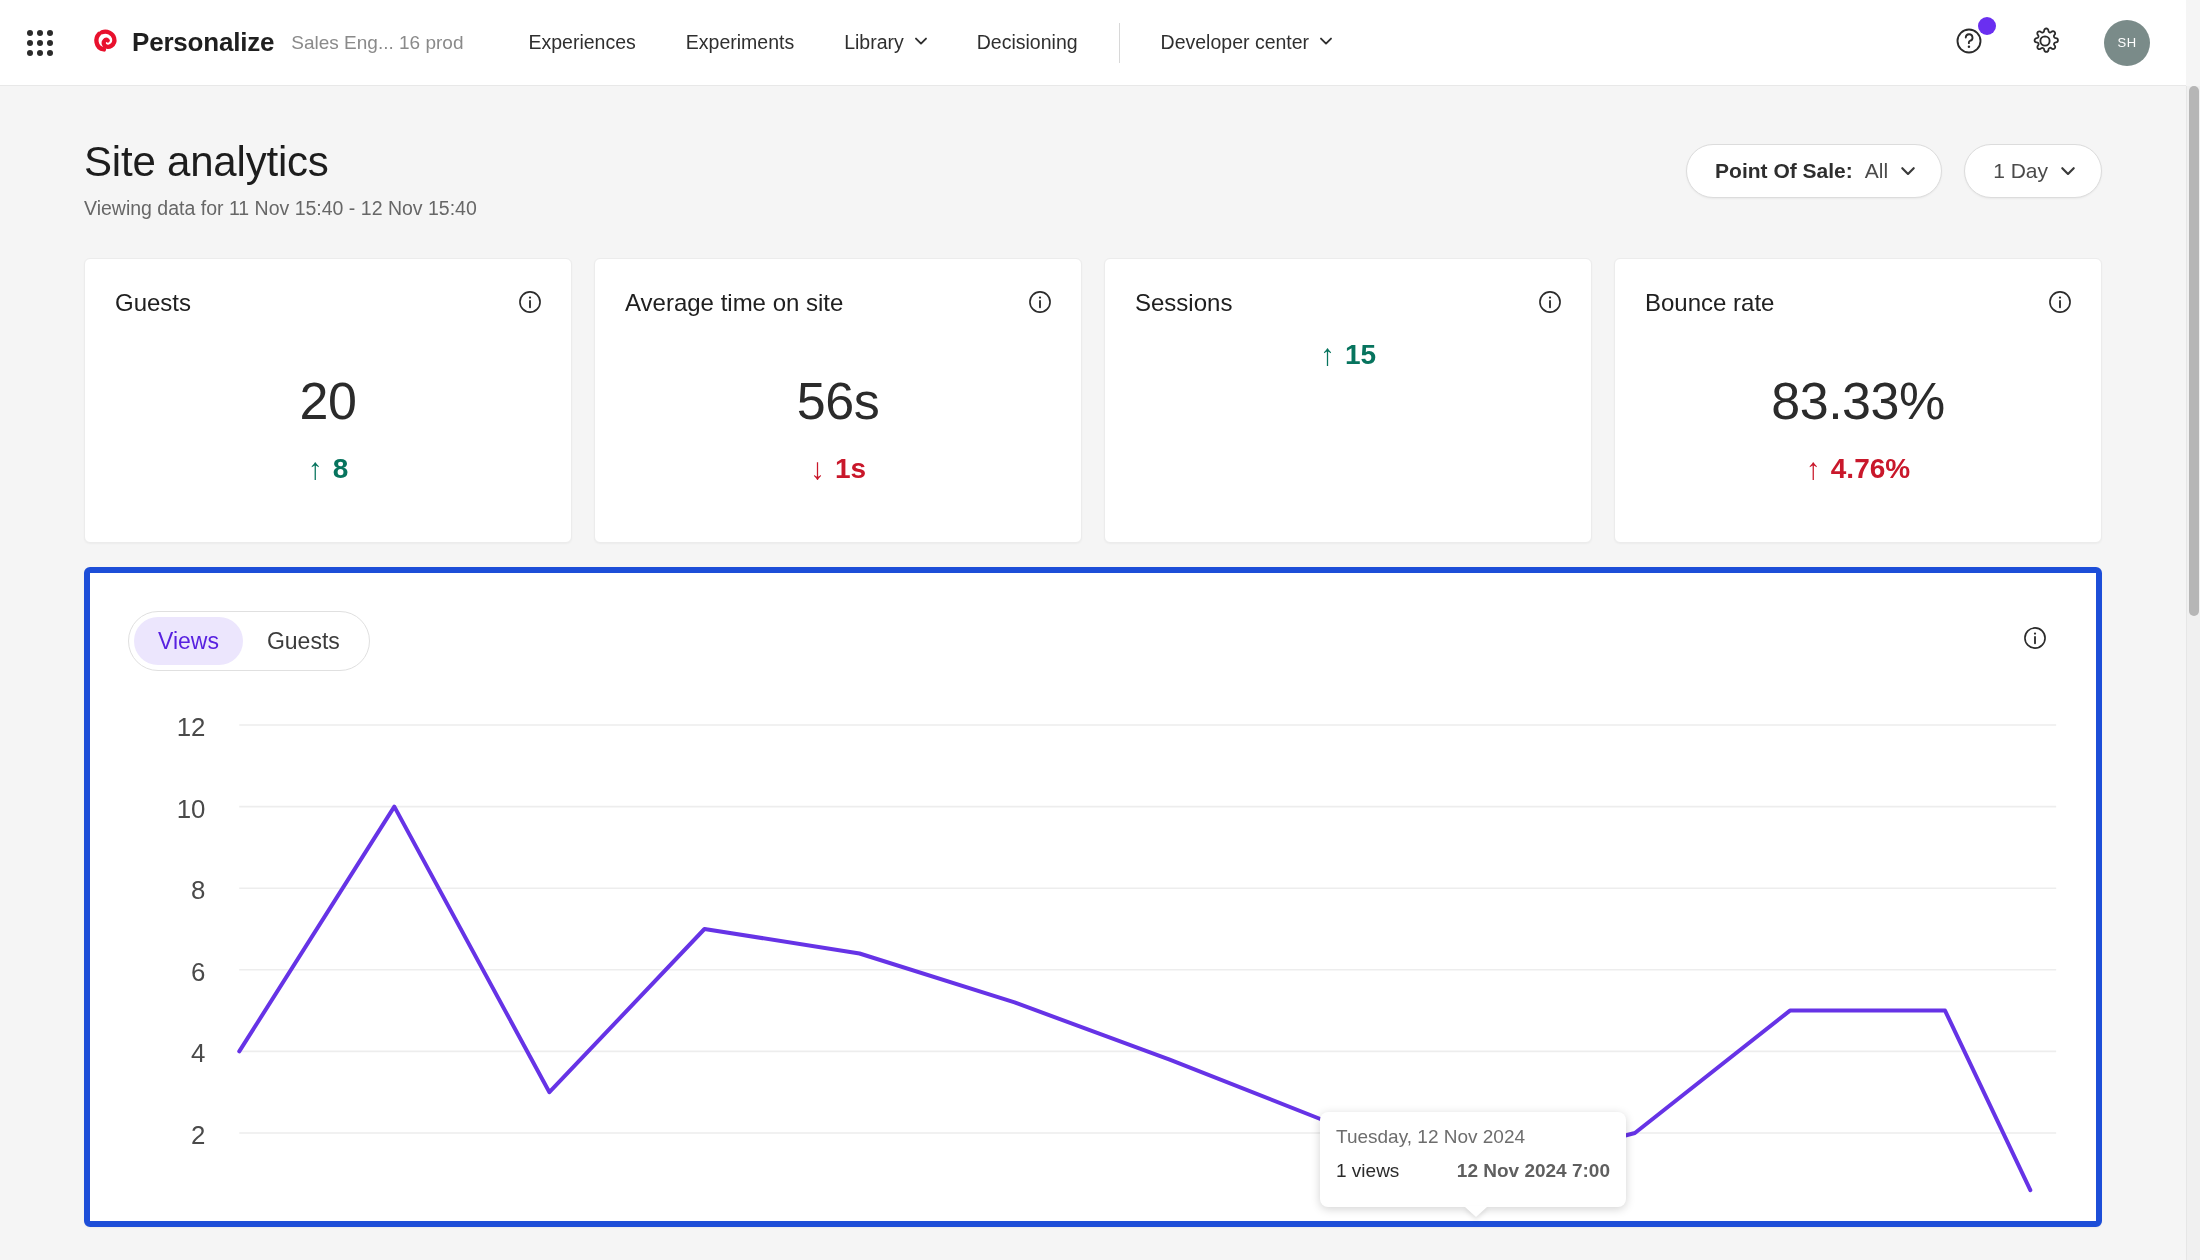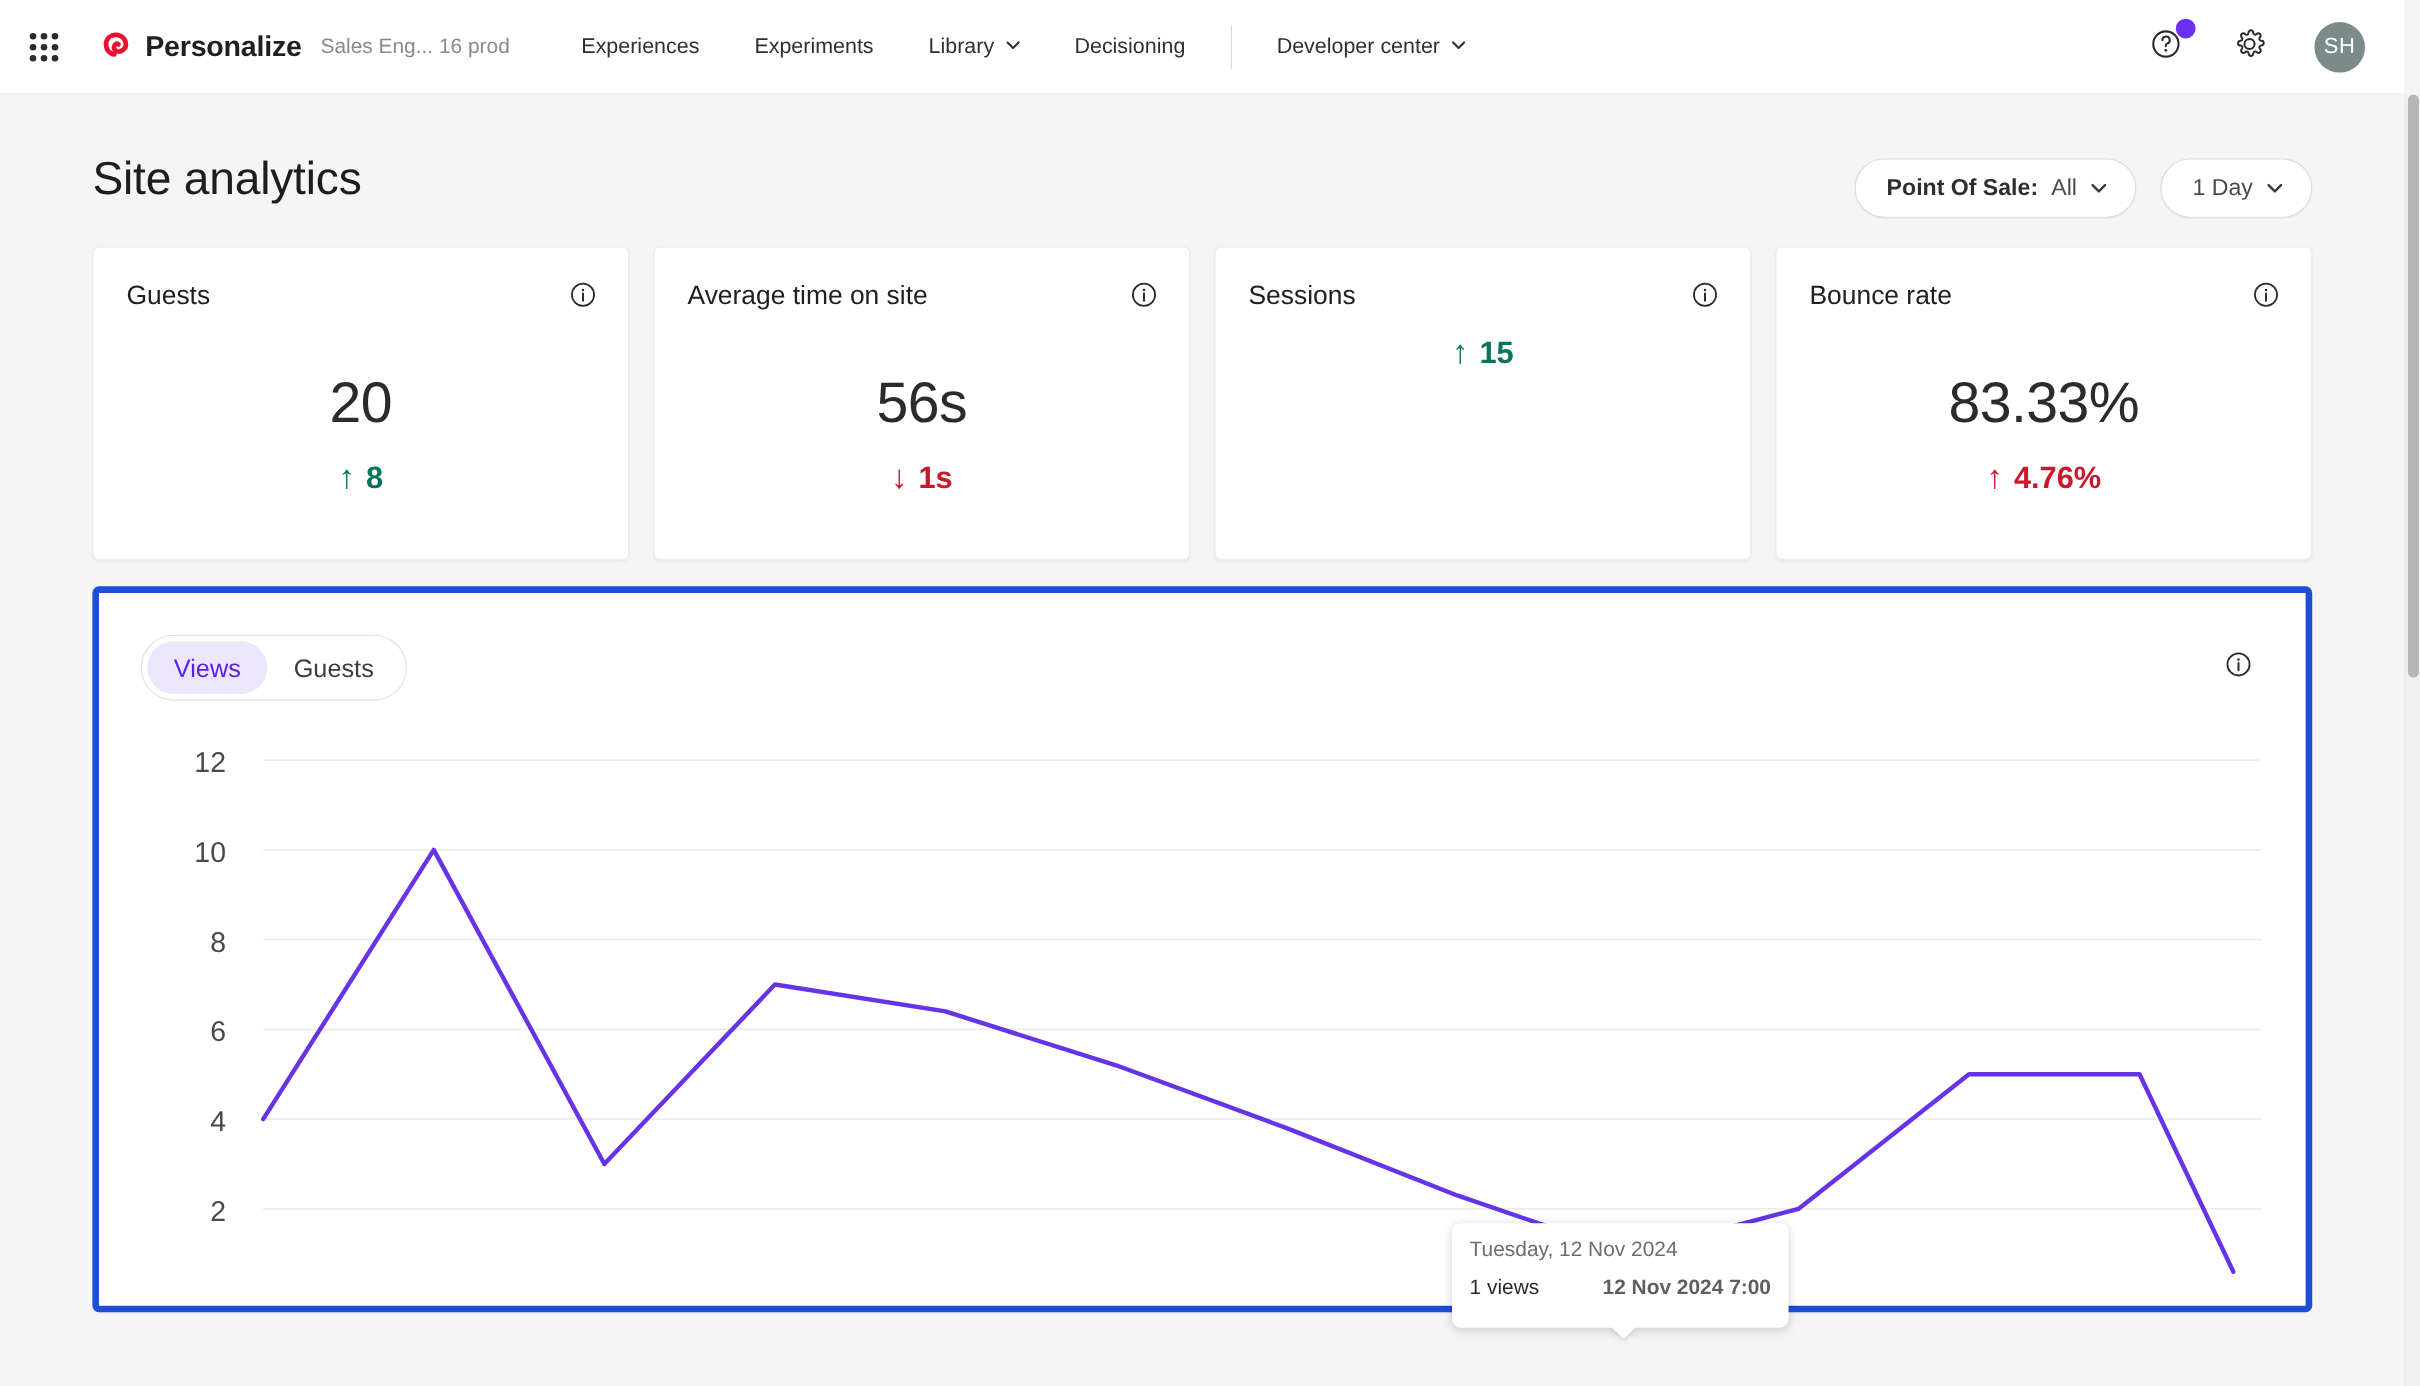--- a/index.html
+++ b/index.html
@@ -63,21 +63,21 @@
   .icon-btn { position: relative; cursor:pointer; display:flex; align-items:center; justify-content:center; width:34px; height:34px;}
   .badge-dot {
     position:absolute; top:-9px; right:-10px;
     width:18px; height:18px; border-radius:50%;
     background:#6a2ff0;
   }
   .avatar {
     width: 46px; height: 46px; border-radius:50%;
     background:#7a8b89; color:#ffffff;
     display:flex; align-items:center; justify-content:center;
-    font-size: 20px; letter-spacing:0.5px; cursor:pointer;
+    font-size: 13px; letter-spacing:0.5px; cursor:pointer;
   }
 
   
   .page {
     position:absolute; top: 86px; left:0;
     width: 2186px; height: 1174px;
     background:#f5f5f5;
     padding: 0 84px;
   }
   .page-head { padding-top: 52px; position:relative; }
@@ -274,20 +274,21 @@
     <div class="avatar">
       <span>SH</span>
     </div>
   </div>
 </div>
 
 <div class="page">
 
   <div class="page-head">
     <div class="page-title">Site analytics</div>
+    <div class="page-sub">Viewing data for 11 Nov 15:40 - 12 Nov 15:40</div>
 
     <div class="head-actions">
       <div class="pill">
         <b>Point Of Sale:</b>
         <span class="val">All</span>
         <span class="chev">
           <svg width="16" height="16" viewBox="0 0 14 14">
               <path d="M2 4.6 L7 9.6 L12 4.6" fill="none" stroke="#3a3a3a" stroke-width="1.9" stroke-linecap="round" stroke-linejoin="round"></path>
             </svg>
         </span>

